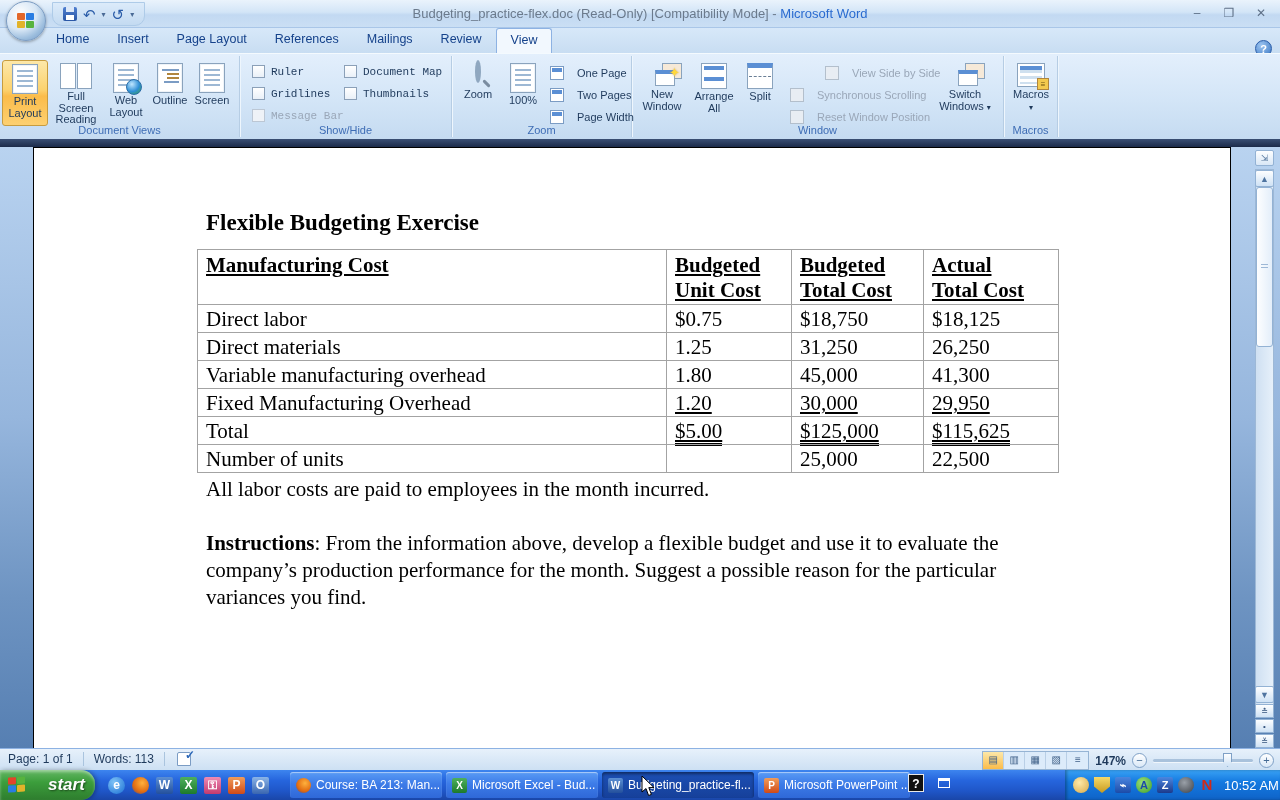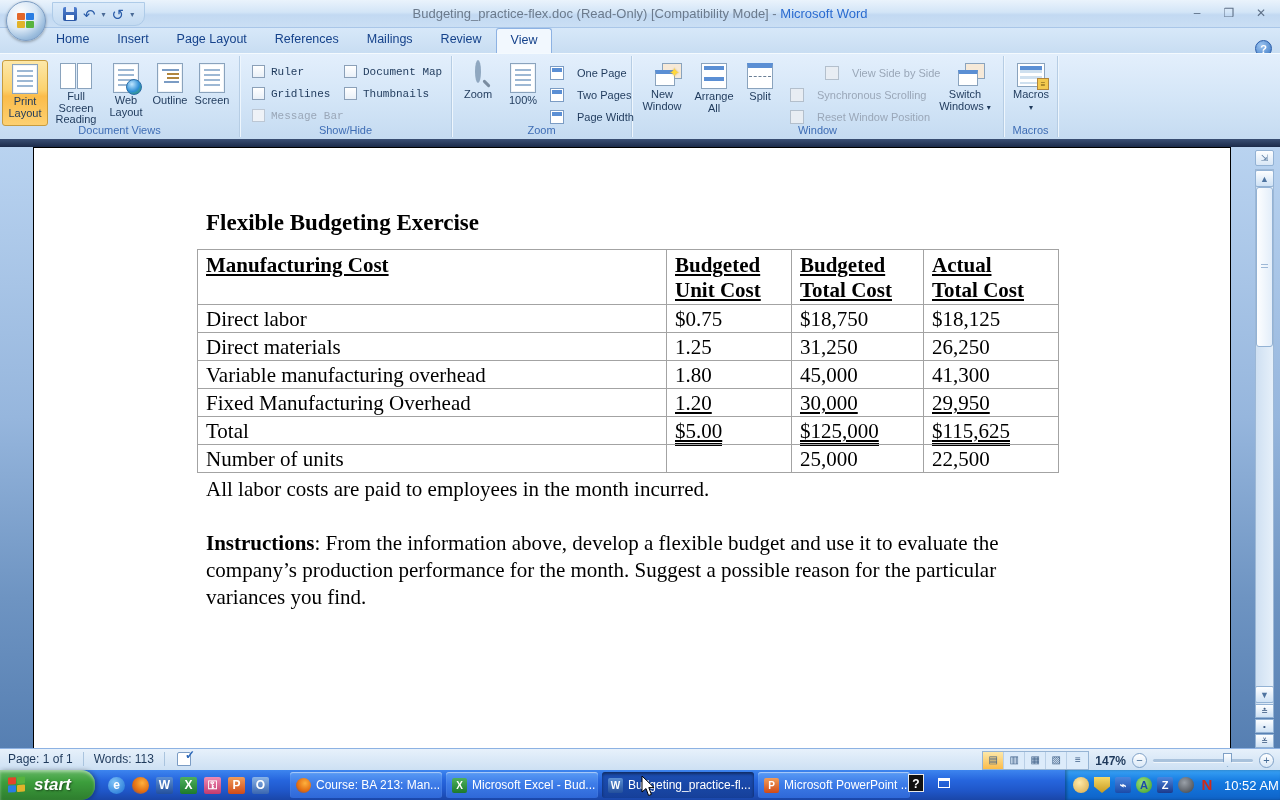--- a/index.html
+++ b/index.html
@@ -139,21 +139,21 @@
   .ztrack { position:relative; width:100px; height:3px; background:#a9c2dc; border-radius:2px; box-shadow:0 1px 0 #f0f6fc; }
   .zthumb { position:absolute; left:70px; top:-6px; width:9px; height:14px; background:linear-gradient(#fdfeff,#cfe2f5);
     border:1px solid #7ea0c6; clip-path:polygon(0 0,100% 0,100% 60%,50% 100%,0 60%); }
 
   
   .taskbar { position:absolute; left:0; top:770px; width:1280px; height:30px;
     background:linear-gradient(#3d85ef,#2665dd 35%,#1f56c8 70%,#1a46a8); }
   .startbtn { position:absolute; left:0; top:0; width:95px; height:30px;
     background:linear-gradient(#64b764,#3c9e3c 40%,#2e7d2e); border-radius:0 14px 14px 0;
     box-shadow:inset 0 2px 3px rgba(255,255,255,.4), 2px 0 4px rgba(0,0,0,.3);
-    display:flex; align-items:center; gap:8px; padding-left:8px; }
+    display:flex; align-items:center; gap:22px; padding-left:8px; }
   .flag { width:18px; height:16px; display:grid; grid-template-columns:8px 8px; grid-template-rows:7px 7px; gap:1px; transform:skewY(-4deg); }
   .flag i { border-radius:1px; }
   .startbtn span { color:#fff; font-size:17px; font-weight:bold; font-style:italic; text-shadow:1px 1px 2px rgba(0,0,0,.5); }
   .quick { position:absolute; left:108px; top:3px; display:flex; gap:7px; align-items:center; height:24px; }
   .qicon { width:17px; height:17px; border-radius:2px; font-size:12px; font-weight:bold; color:#fff; text-align:center; line-height:17px; }
   .tasks { position:absolute; left:290px; top:2px; display:flex; gap:4px; }
   .task { width:152px; height:26px; border-radius:3px; background:linear-gradient(#5a9bf5,#3d7ce8 45%,#2f68d8);
     box-shadow:inset 0 1px 1px rgba(255,255,255,.5); display:flex; align-items:center; gap:5px; padding:0 6px;
     color:#fff; font-size:12px; white-space:nowrap; overflow:hidden; }
   .task.active { background:linear-gradient(#1c4fb4,#16409a); box-shadow:inset 0 2px 3px rgba(0,0,0,.45); }

